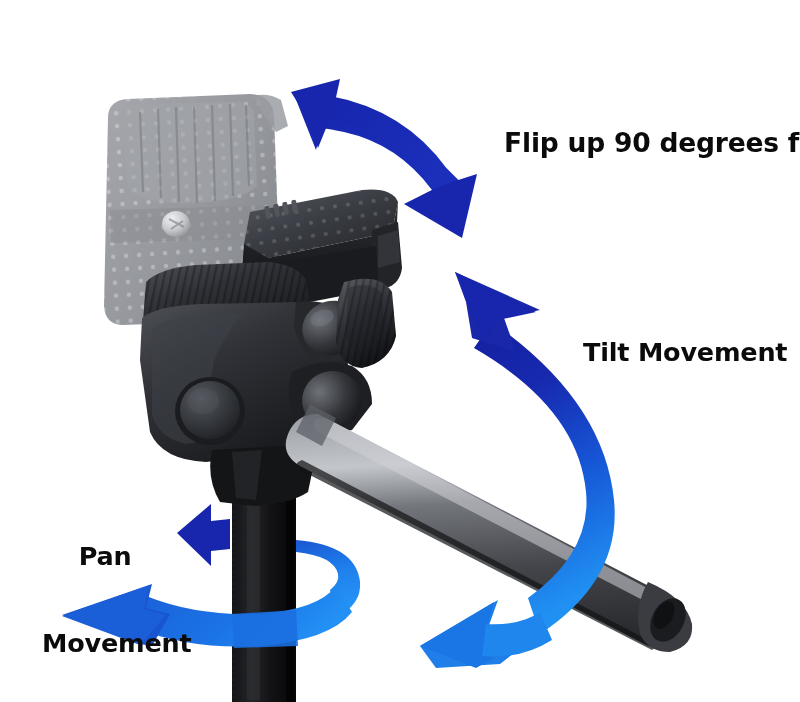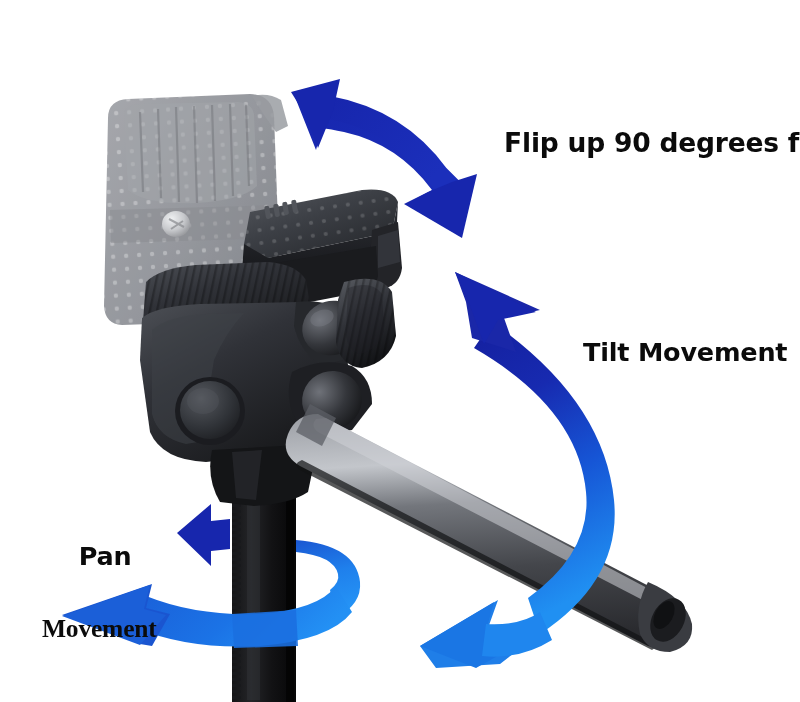--- a/index.html
+++ b/index.html
@@ -16,21 +16,21 @@
     font-family:"DejaVu Sans", sans-serif;
     font-weight:700;
     color:#0b0b0b;
     white-space:pre;
     line-height:1.42;
     letter-spacing:-0.2px;
   }
   #lbl-flip{left:468px;top:86px;font-size:26.5px;}
   #lbl-tilt{left:568px;top:334px;font-size:25.5px;margin-left:15px;}
   #lbl-pan{left:44px;top:502px;font-size:25.5px;}
-  #lbl-pan .l2{display:block;margin-left:-2px;font-family:Liberation Serif, serif;}
+  #lbl-pan .l2{display:block;margin-top:14px;margin-left:-2px;}
 </style>
 </head>
 <body>
 
 <div id="stage">
 
   <svg id="art" viewBox="0 0 800 702" xmlns="http://www.w3.org/2000/svg">
     <defs>
       <linearGradient id="gTilt" x1="0" y1="0" x2="0.25" y2="1">
         <stop offset="0%" stop-color="#141f9e"></stop>

